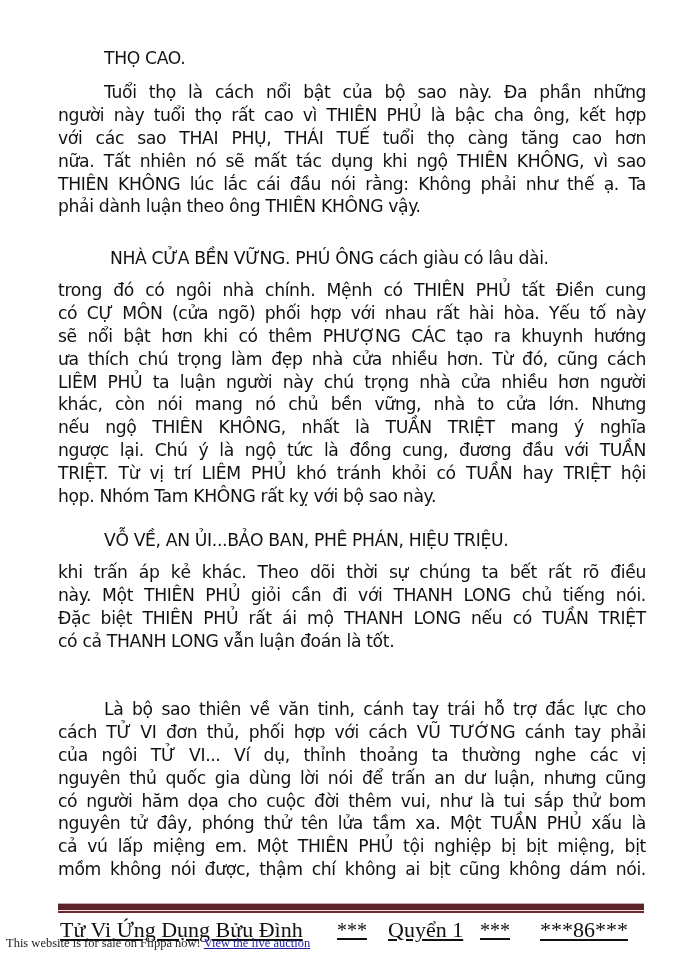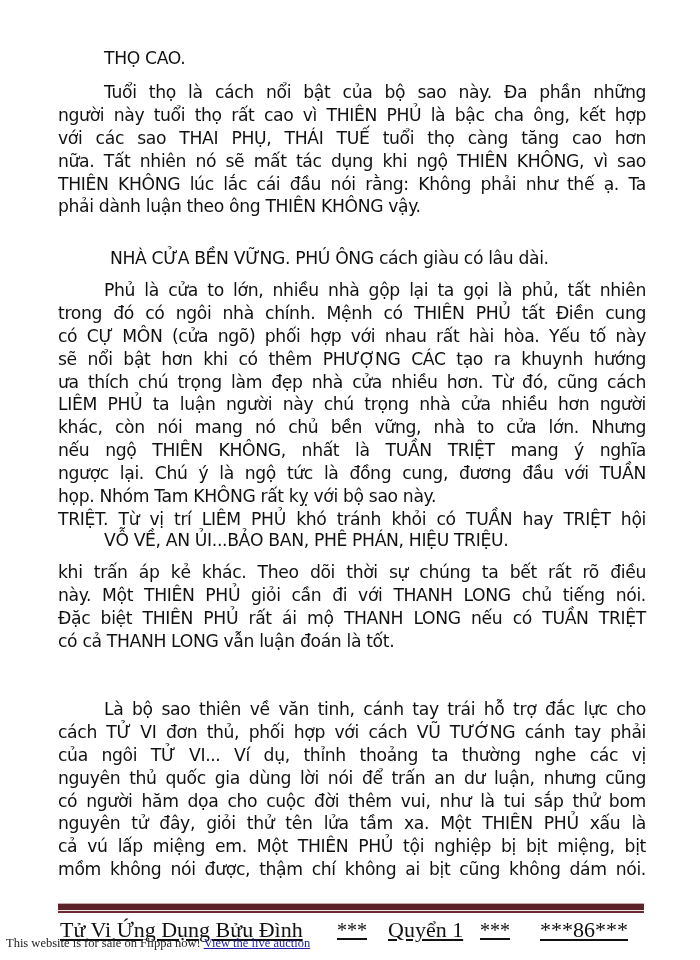--- a/index.html
+++ b/index.html
@@ -29,47 +29,46 @@
     <span class="line" style="text-indent:46px;">Tuổi thọ là cách nổi bật của bộ sao này. Đa phần những</span>
     <span class="line">người này tuổi thọ rất cao vì THIÊN PHỦ là bậc cha ông, kết hợp</span>
     <span class="line">với các sao THAI PHỤ, THÁI TUẾ tuổi thọ càng tăng cao hơn</span>
     <span class="line">nữa. Tất nhiên nó sẽ mất tác dụng khi ngộ THIÊN KHÔNG, vì sao</span>
     <span class="line">THIÊN KHÔNG lúc lắc cái đầu nói rằng: Không phải như thế ạ. Ta</span>
     <span class="line last">phải dành luận theo ông THIÊN KHÔNG vậy.</span>
   </div>
 
   <div class="heading" style="left:110px; top:232px;">NHÀ CỬA BỀN VỮNG. PHÚ ÔNG cách giàu có lâu dài.</div>
   <div class="text" style="top:263px;">
-    <span class="line" style="text-indent:46px;">Phủ là cửa to lớn, nhiều nhà gộp lại ta gọi là phủ, tất nhiên</span>
     <span class="line">trong đó có ngôi nhà chính. Mệnh có THIÊN PHỦ tất Điền cung</span>
     <span class="line">có CỰ MÔN (cửa ngõ) phối hợp với nhau rất hài hòa. Yếu tố này</span>
     <span class="line">sẽ nổi bật hơn khi có thêm PHƯỢNG CÁC tạo ra khuynh hướng</span>
     <span class="line">ưa thích chú trọng làm đẹp nhà cửa nhiều hơn. Từ đó, cũng cách</span>
     <span class="line">LIÊM PHỦ ta luận người này chú trọng nhà cửa nhiều hơn người</span>
     <span class="line">khác, còn nói mang nó chủ bền vững, nhà to cửa lớn. Nhưng</span>
     <span class="line">nếu ngộ THIÊN KHÔNG, nhất là TUẦN TRIỆT mang ý nghĩa</span>
     <span class="line">ngược lại. Chú ý là ngộ tức là đồng cung, đương đầu với TUẦN</span>
+    <span class="line">TRIỆT. Từ vị trí LIÊM PHỦ khó tránh khỏi có TUẦN hay TRIỆT hội</span>
     <span class="line last">họp. Nhóm Tam KHÔNG rất kỵ với bộ sao này.</span>
-    <span class="line">TRIỆT. Từ vị trí LIÊM PHỦ khó tránh khỏi có TUẦN hay TRIỆT hội</span>
   </div>
 
   <div class="heading" style="left:104px; top:514px;">VỖ VỀ, AN ỦI...BẢO BAN, PHÊ PHÁN, HIỆU TRIỆU.</div>
   <div class="text" style="top:545px;">
     <span class="line">khi trấn áp kẻ khác. Theo dõi thời sự chúng ta bết rất rõ điều</span>
     <span class="line">này. Một THIÊN PHỦ giỏi cần đi với THANH LONG chủ tiếng nói.</span>
     <span class="line">Đặc biệt THIÊN PHỦ rất ái mộ THANH LONG nếu có TUẦN TRIỆT</span>
     <span class="line last">có cả THANH LONG vẫn luận đoán là tốt.</span>
   </div>
   <div class="text" style="top:682px;">
     <span class="line" style="text-indent:46px;">Là bộ sao thiên về văn tinh, cánh tay trái hỗ trợ đắc lực cho</span>
     <span class="line">cách TỬ VI đơn thủ, phối hợp với cách VŨ TƯỚNG cánh tay phải</span>
     <span class="line">của ngôi TỬ VI... Ví dụ, thỉnh thoảng ta thường nghe các vị</span>
     <span class="line">nguyên thủ quốc gia dùng lời nói để trấn an dư luận, nhưng cũng</span>
     <span class="line">có người hăm dọa cho cuộc đời thêm vui, như là tui sắp thử bom</span>
-    <span class="line">nguyên tử đây, giỏi thử tên lửa tầm xa. Một THIÊN PHỦ xấu là</span>
+    <span class="line">nguyên tử đây, phóng thử tên lửa tầm xa. Một TUẦN PHỦ xấu là</span>
     <span class="line">cả vú lấp miệng em. Một THIÊN PHỦ tội nghiệp bị bịt miệng, bịt</span>
     <span class="line">mồm không nói được, thậm chí không ai bịt cũng không dám nói.</span>
   </div>
 
   <div class="rule-wrap">
     <div class="rule-thin1"></div>
     <div class="rule-thick"></div>
     <div class="rule-gap"></div>
     <div class="rule-thin2"></div>
   </div>

